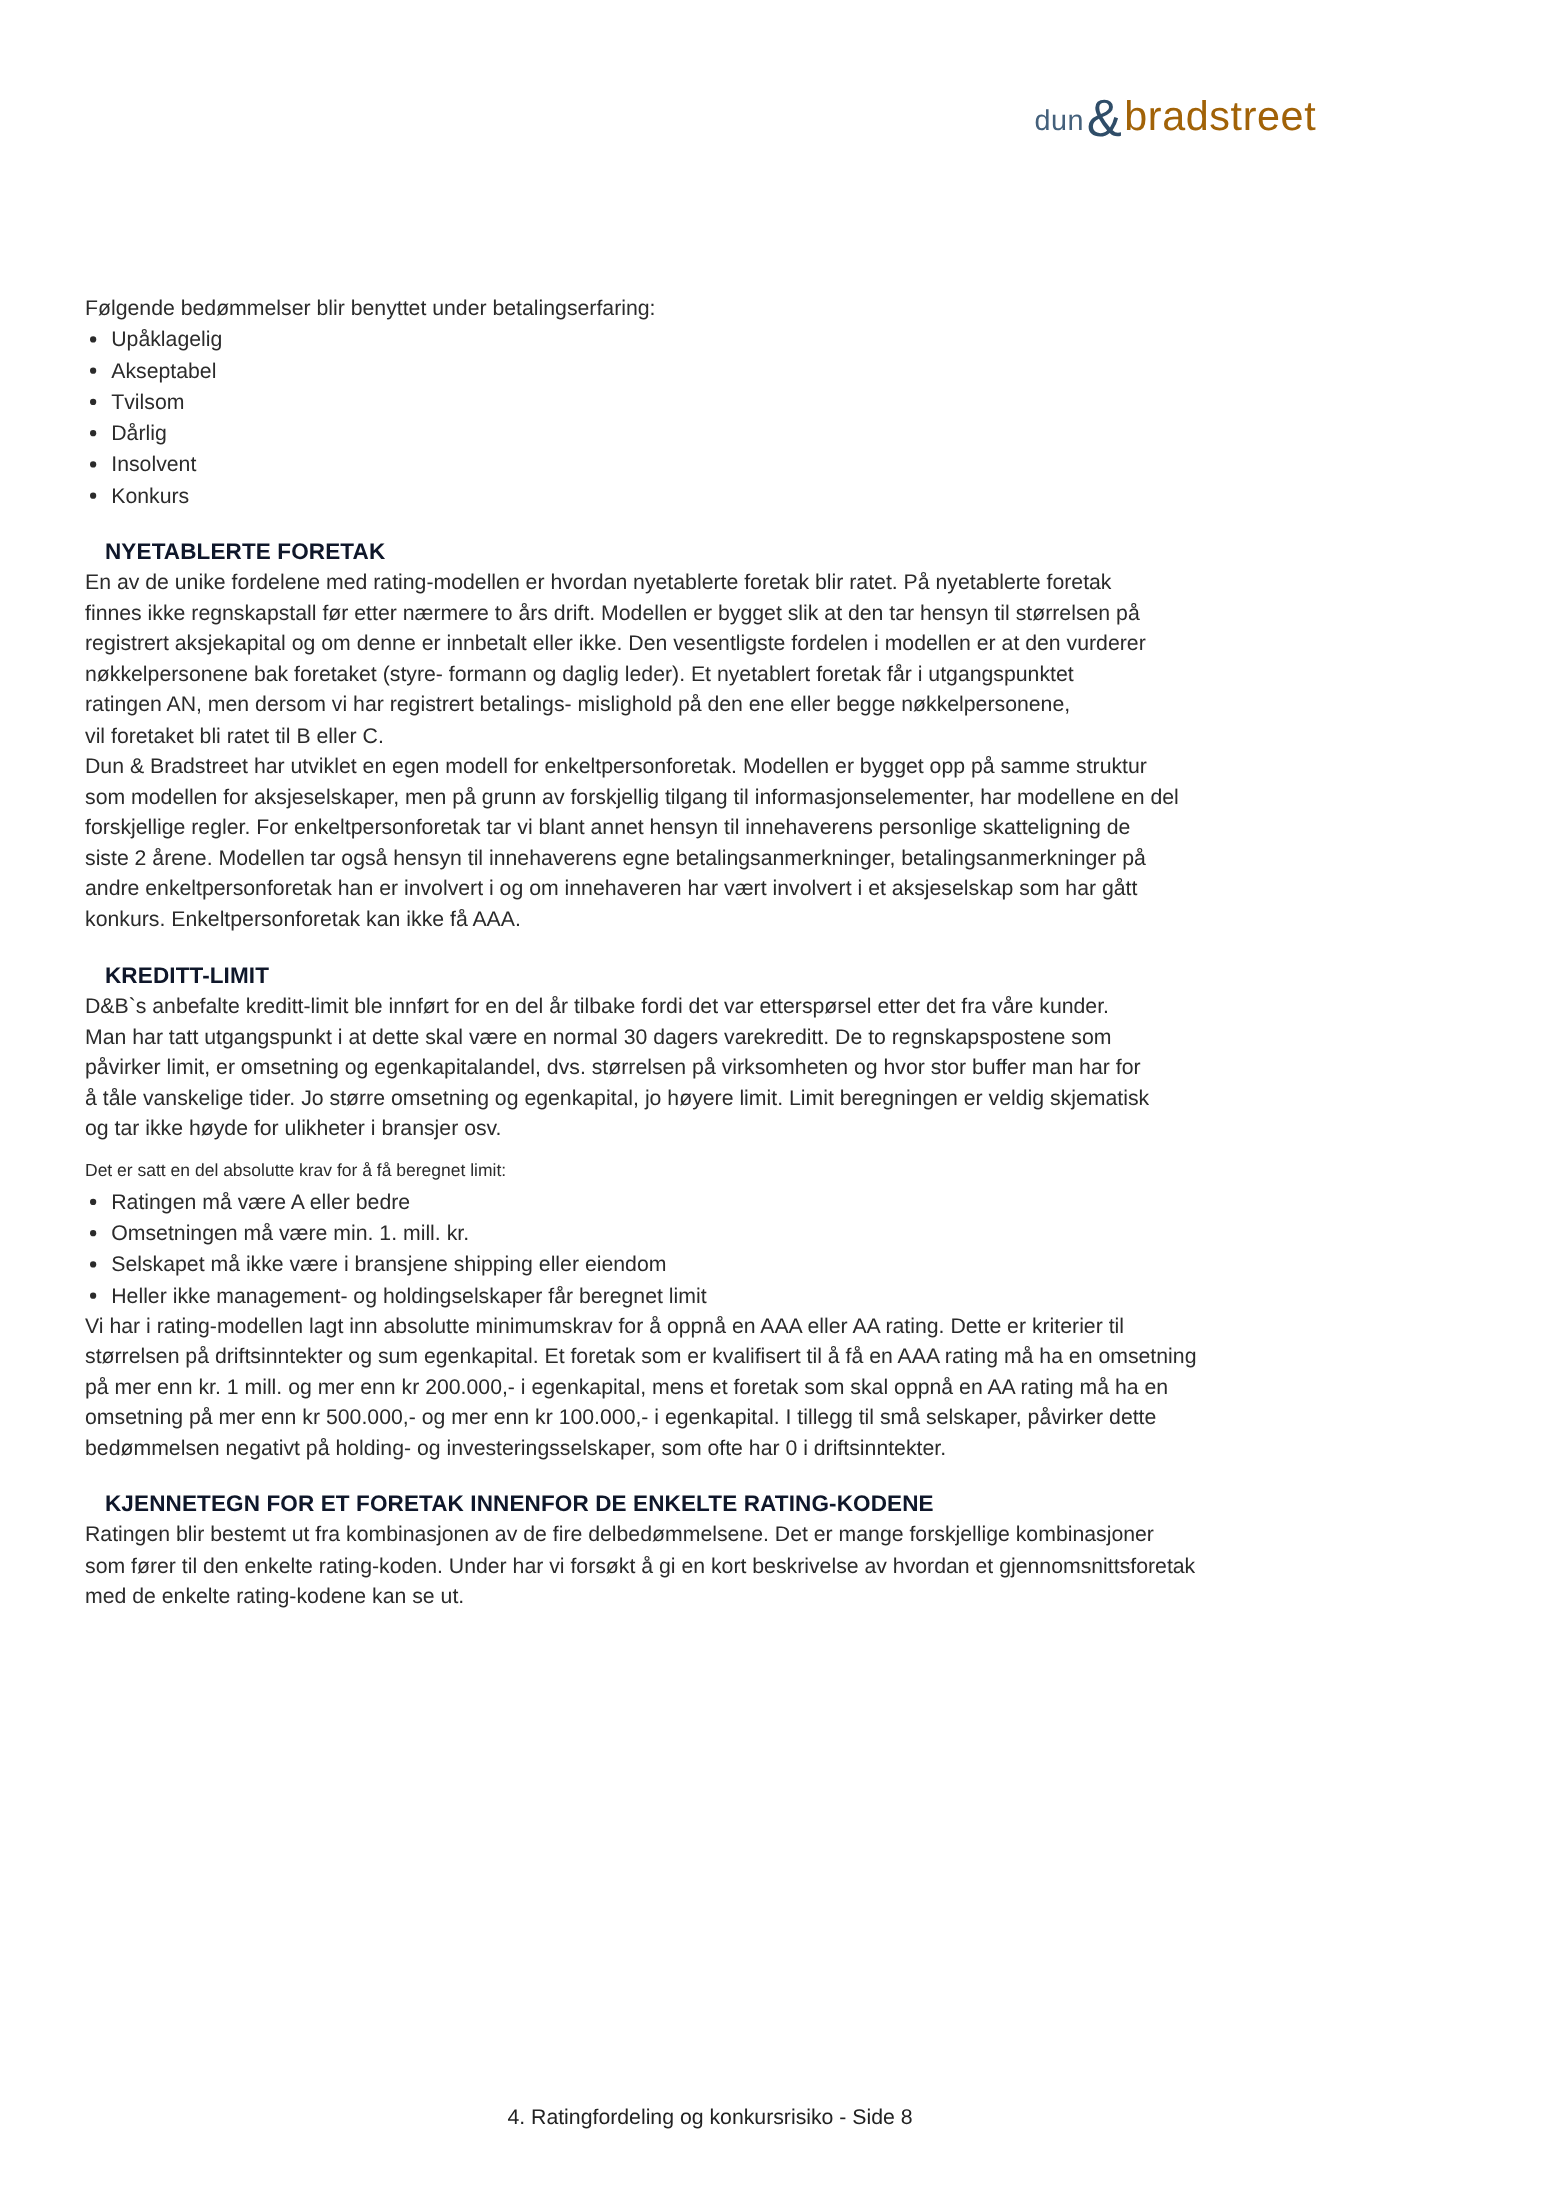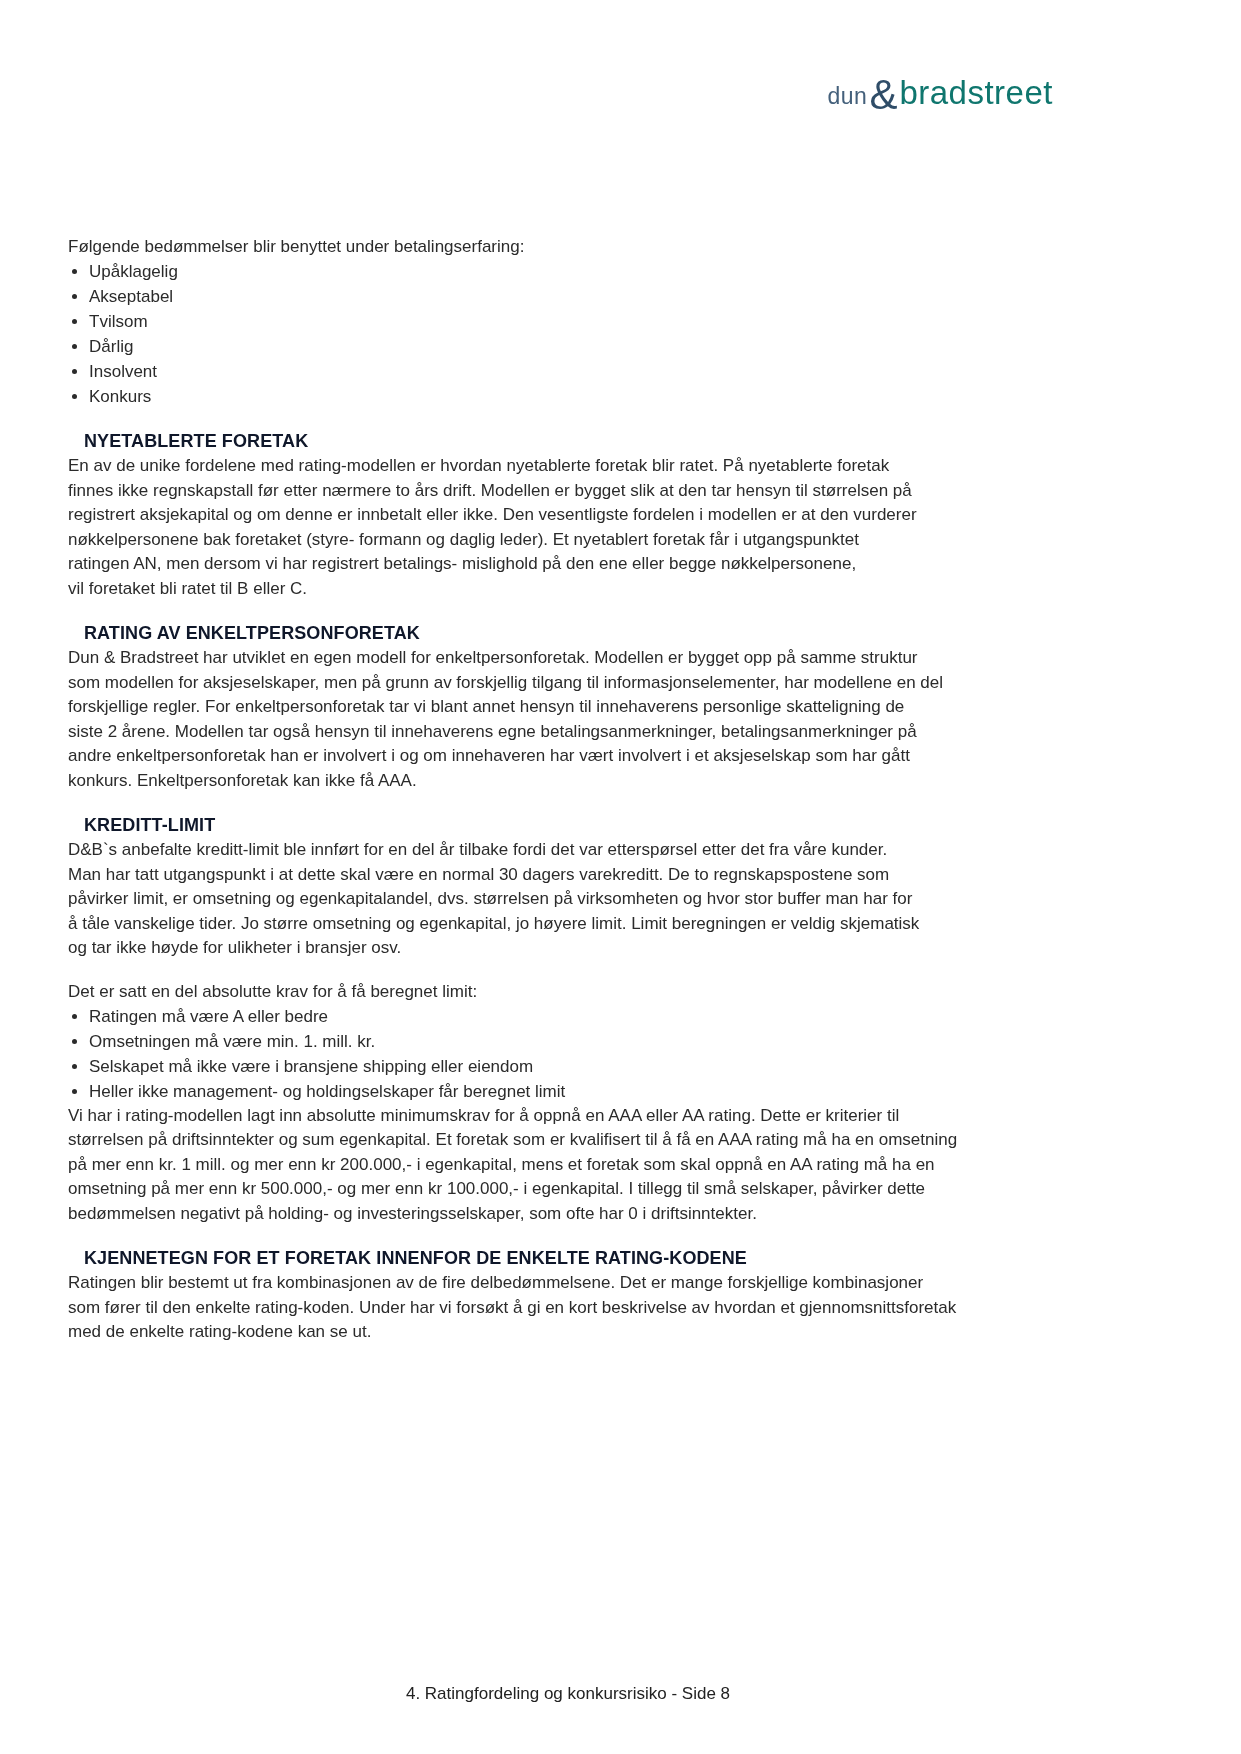--- a/index.html
+++ b/index.html
@@ -28,42 +28,42 @@
     color: #44607b;
   }
   .logo .amp {
     font-size: 42px; font-weight: 400;
     color: #2f4d68;
     vertical-align: -5px;
     margin: 0 2px;
   }
   .logo .brad {
     font-size: 33px; letter-spacing: 0.5px;
-    color: #0f766e;
+    color: #a16207;
   }
   main { margin-top: 234px; }
   .lead, .para, li {
     font-size: 17px;
     line-height: 24.5px;
   }
   .lead { line-height: 25px; }
   .para { white-space: pre-line; }
   ul.bullets {
     list-style: disc;
     padding-left: 21px;
   }
   ul.bullets li { line-height: 25px; }
   h2 {
     font-size: 18px;
     font-weight: 700;
     letter-spacing: 0.1px;
     color: #0f172a;
     margin: 22px 0 2px 16px;
   }
-  .criteria-lead { margin-top: 18px; line-height: 25px; font-size: 17px; }
+  .criteria-lead { margin-top: 8px; line-height: 25px; font-size: 14px; }
   .after-para { margin-top: 24px; }
   footer {
     margin-top: auto;
     text-align: center;
     font-size: 17px;
     line-height: 24px;
     color: #222222;
   }
 </style>
 </head>
@@ -91,21 +91,20 @@
       <h2>NYETABLERTE FORETAK</h2>
       <p class="para">En av de unike fordelene med rating-modellen er hvordan nyetablerte foretak blir ratet. På nyetablerte foretak
 finnes ikke regnskapstall før etter nærmere to års drift. Modellen er bygget slik at den tar hensyn til størrelsen på
 registrert aksjekapital og om denne er innbetalt eller ikke. Den vesentligste fordelen i modellen er at den vurderer
 nøkkelpersonene bak foretaket (styre- formann og daglig leder). Et nyetablert foretak får i utgangspunktet
 ratingen AN, men dersom vi har registrert betalings- mislighold på den ene eller begge nøkkelpersonene,
 vil foretaket bli ratet til B eller C.</p>
     </section>
 
     <section>
-      <h2>RATING AV ENKELTPERSONFORETAK</h2>
       <p class="para">Dun &amp; Bradstreet har utviklet en egen modell for enkeltpersonforetak. Modellen er bygget opp på samme struktur
 som modellen for aksjeselskaper, men på grunn av forskjellig tilgang til informasjonselementer, har modellene en del
 forskjellige regler. For enkeltpersonforetak tar vi blant annet hensyn til innehaverens personlige skatteligning de
 siste 2 årene. Modellen tar også hensyn til innehaverens egne betalingsanmerkninger, betalingsanmerkninger på
 andre enkeltpersonforetak han er involvert i og om innehaveren har vært involvert i et aksjeselskap som har gått
 konkurs. Enkeltpersonforetak kan ikke få AAA.</p>
     </section>
 
     <section>
       <h2>KREDITT-LIMIT</h2>

